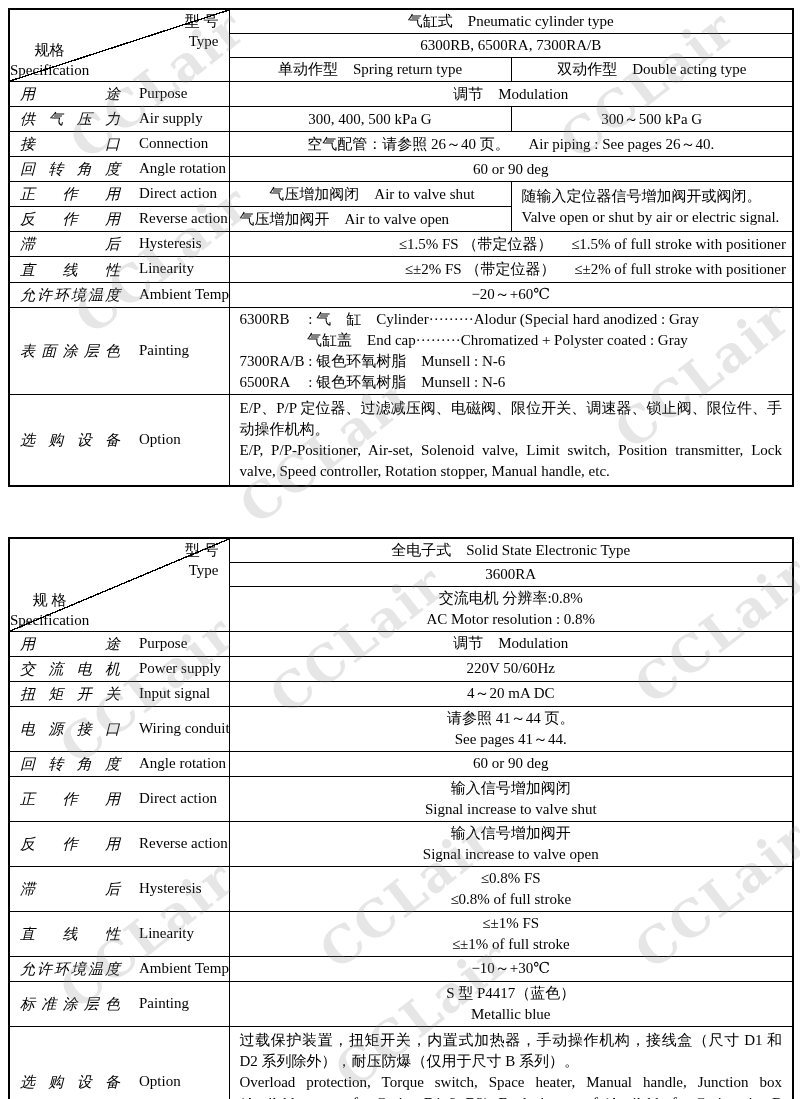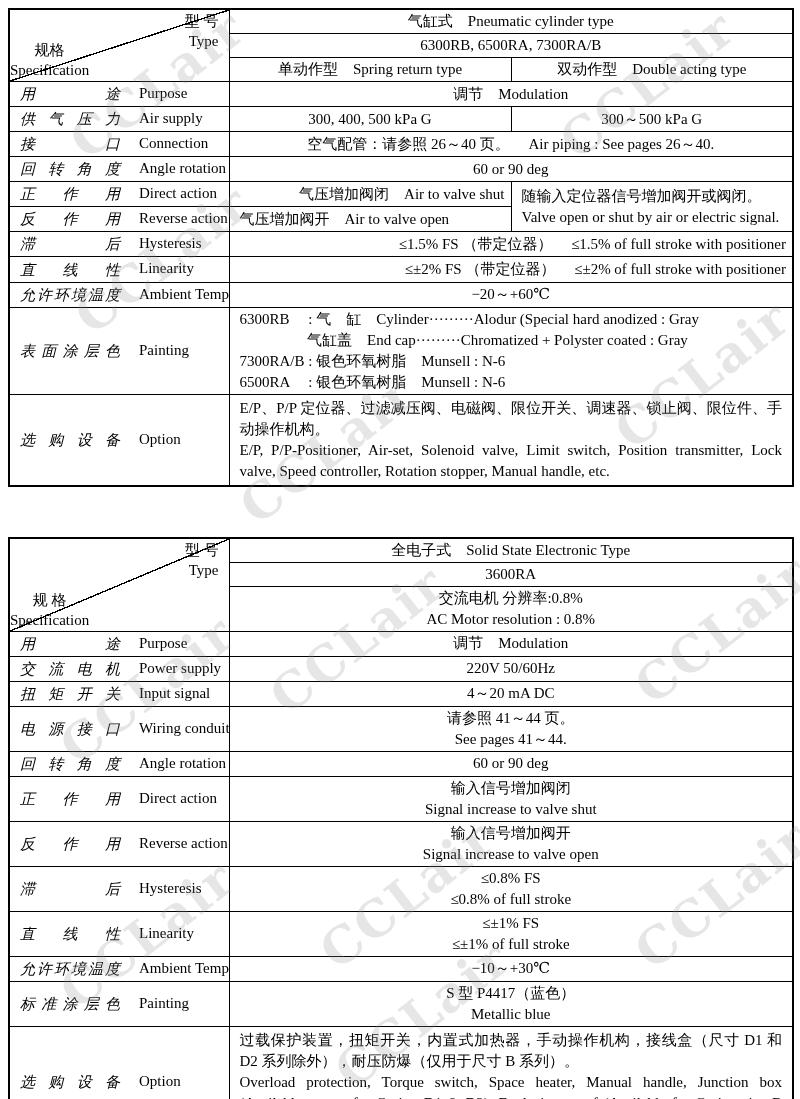--- a/index.html
+++ b/index.html
@@ -92,21 +92,21 @@
     <tr>
       <td class="label"><span class="zh">接口</span><span class="en">Connection</span></td>
       <td colspan="2">空气配管：请参照 26～40 页。　 Air piping : See pages 26～40.</td>
     </tr>
     <tr>
       <td class="label"><span class="zh">回转角度</span><span class="en">Angle rotation</span></td>
       <td colspan="2">60 or 90 deg</td>
     </tr>
     <tr>
       <td class="label"><span class="zh">正作用</span><span class="en">Direct action</span></td>
-      <td style="text-align:right;padding-left:10px">气压增加阀闭　Air to valve shut</td>
+      <td style="text-align:center;padding-left:10px">气压增加阀闭　Air to valve shut</td>
       <td rowspan="2" class="ml" style="text-align:left;padding-left:10px">随输入定位器信号增加阀开或阀闭。
 Valve open or shut by air or electric signal.</td>
     </tr>
     <tr>
       <td class="label"><span class="zh">反作用</span><span class="en">Reverse action</span></td>
       <td style="text-align:left;padding-left:10px">气压增加阀开　Air to valve open</td>
     </tr>
     <tr>
       <td class="label"><span class="zh">滞后</span><span class="en">Hysteresis</span></td>
       <td colspan="2" style="text-align:right;padding-left:10px">≤1.5% FS （带定位器）　 ≤1.5% of full stroke with positioner</td>

